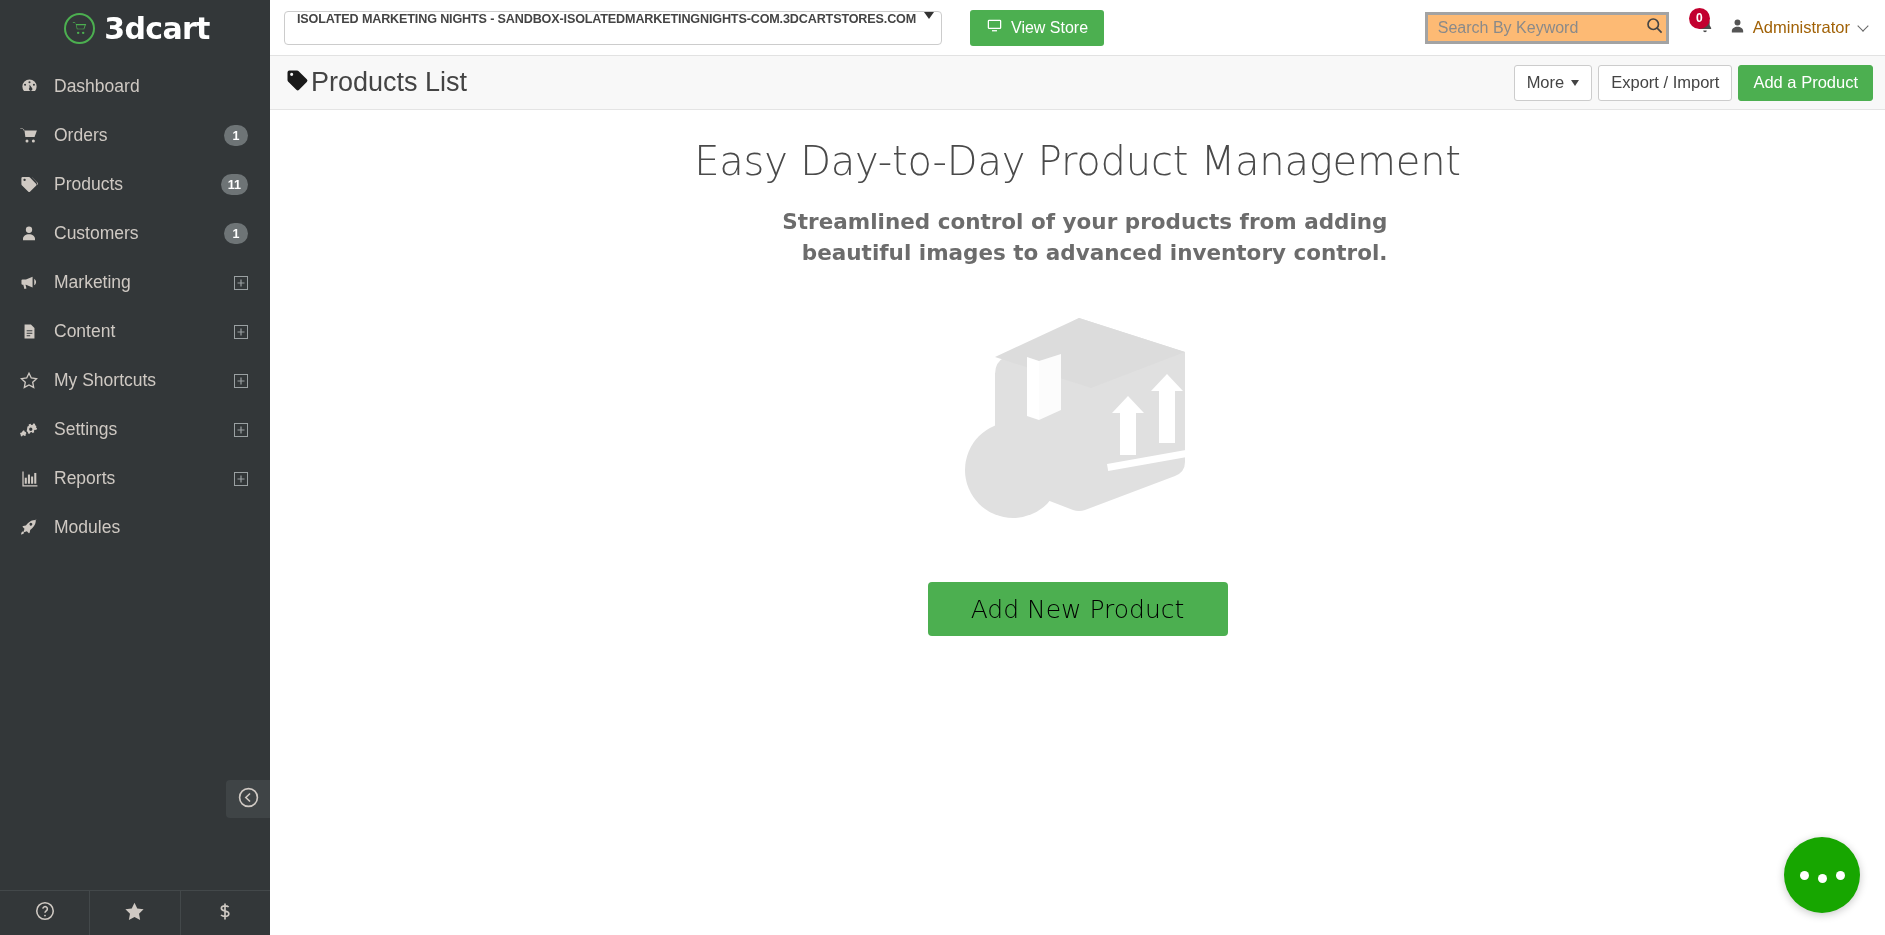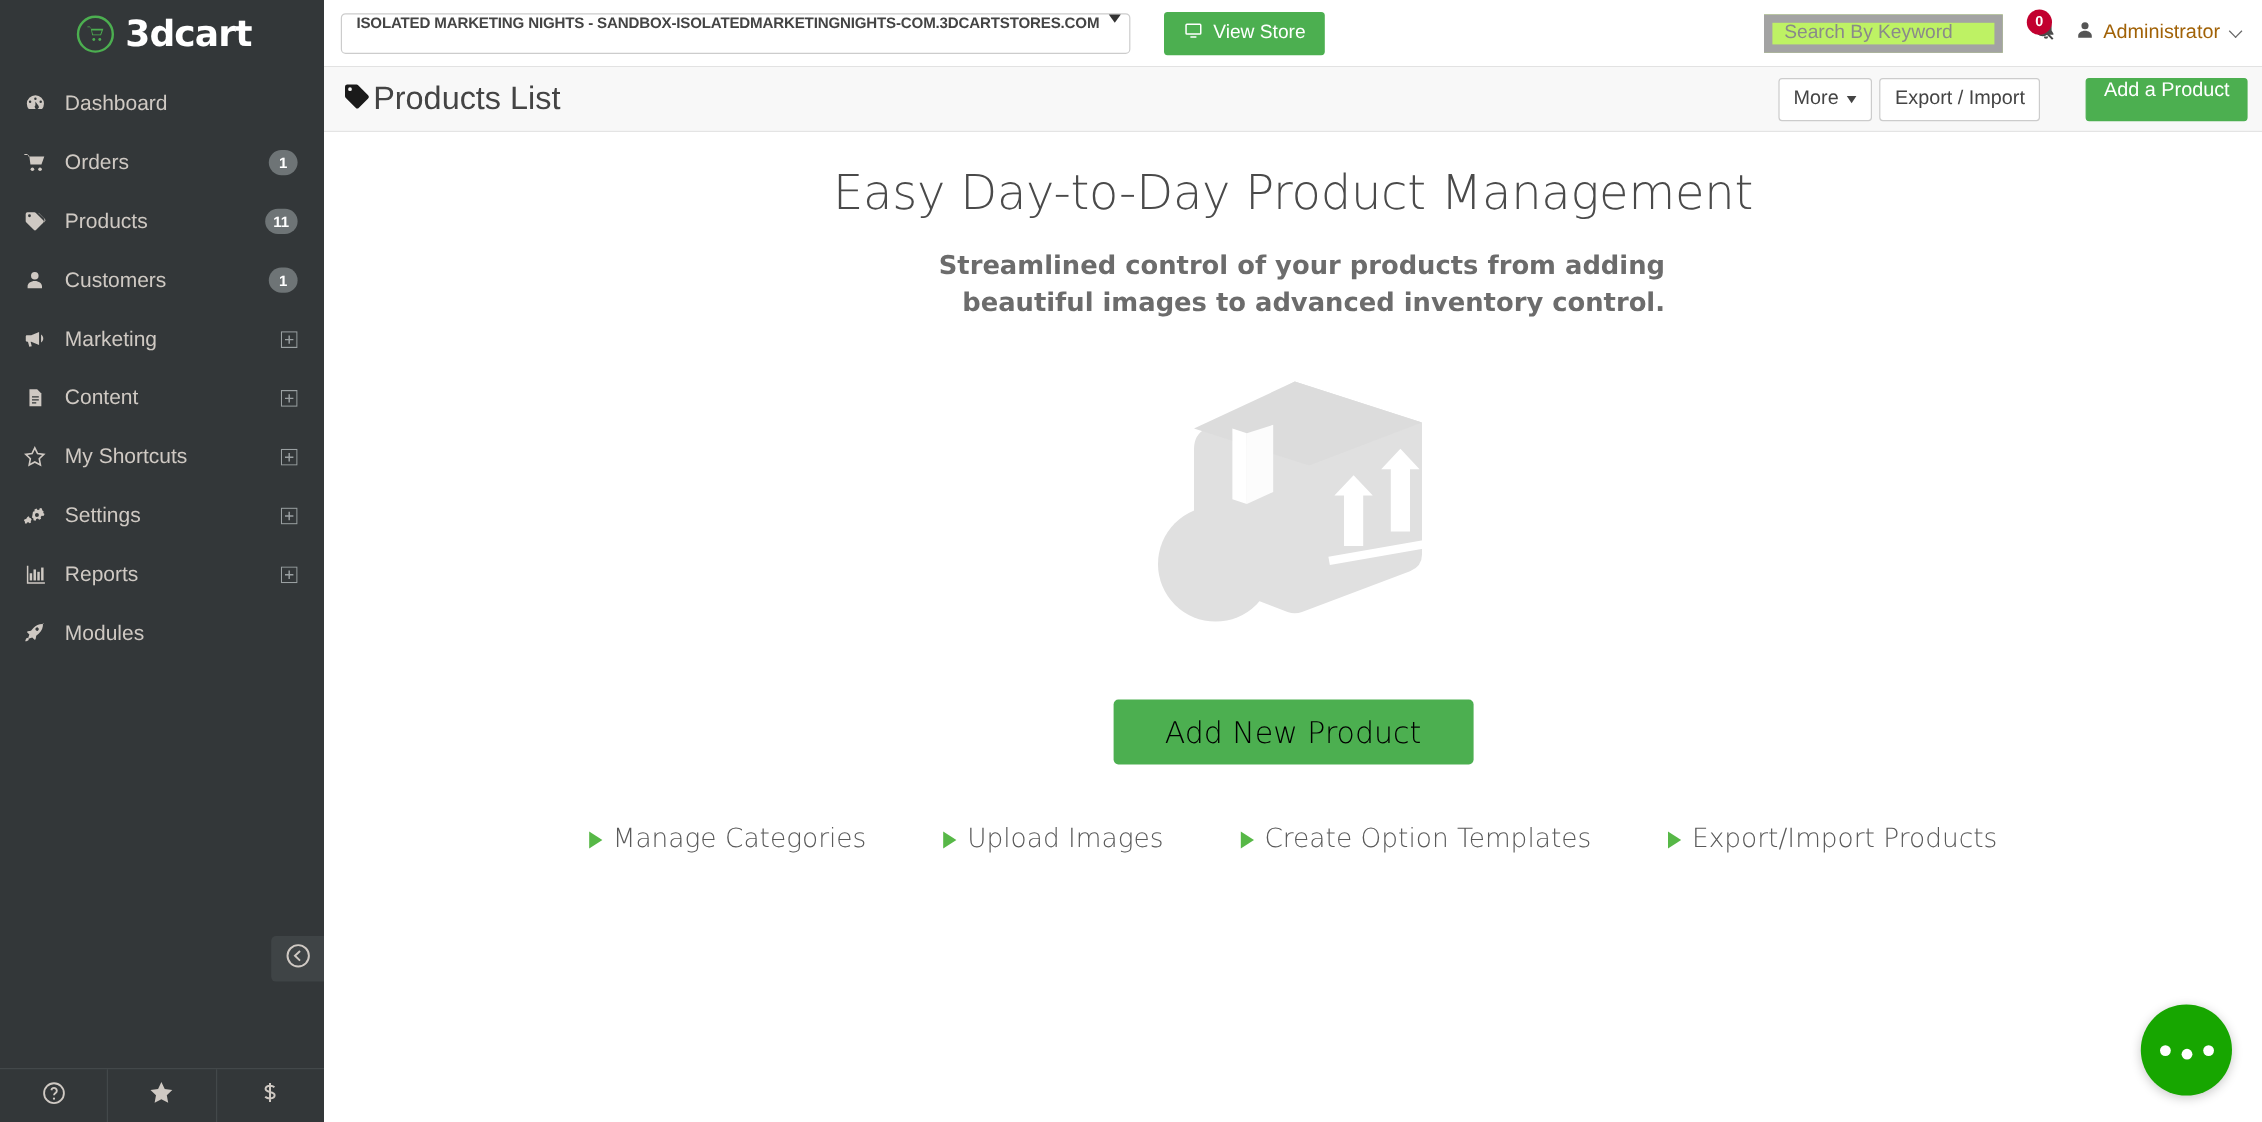--- a/index.html
+++ b/index.html
@@ -96,22 +96,22 @@
     background: #4caf50; color: #ffffff; height: 36px;
     border: none; border-radius: 3px; padding: 0 16px;
     font-size: 16px; display: flex; align-items: center; gap: 8px;
     cursor: pointer; font-family: "Liberation Sans", sans-serif;
     margin-left: 16px;
   }
   .topbar-right {
     margin-left: auto; display: flex; align-items: center; gap: 2px;
   }
   .search-box {
-    width: 199px; height: 32px; border: 7px solid #a3a3a3;
-    background: #bef264; display: flex; align-items: center;
+    width: 244px; height: 32px; border: 3px solid #a3a3a3;
+    background: #fdba74; display: flex; align-items: center;
     padding: 0 8px 0 10px;
   }
   .search-box input {
     flex: 1 1 auto; border: none; outline: none; font-size: 16px;
     color: #555555; font-family: "Liberation Sans", sans-serif;
     background: transparent;
   }
   .search-box input::placeholder { color: #8a8a8a; }
   .bell-wrap {
     position: relative; width: 44px; height: 36px; display: flex;
@@ -147,22 +147,22 @@
   .btn-outline {
     height: 36px; background: #ffffff; border: 1px solid #cccccc;
     color: #444444; font-size: 16.5px; padding: 0 12px;
     display: flex; align-items: center; gap: 7px; cursor: pointer;
     font-family: "Liberation Sans", sans-serif; border-radius: 3px;
     margin-right: 6px;
   }
   .btn-green {
     height: 36px; background: #4caf50; border: 1px solid #4caf50;
     color: #ffffff; font-size: 16.5px; padding: 0 14px;
-    display: flex; cursor: pointer;
-    font-family: "Liberation Sans", sans-serif; border-radius: 3px; margin-left: 32px;
+    display: flex; align-items: center; cursor: pointer;
+    font-family: "Liberation Sans", sans-serif; border-radius: 3px;
   }
   .caret-sm {
     width: 0; height: 0; border-left: 4.5px solid transparent;
     border-right: 4.5px solid transparent; border-top: 6px solid #444444;
   }
 
   
   #empty-state {
     height: calc(935px - 56px - 54px); display: flex;
     flex-direction: column; align-items: center; padding-top: 28px;
@@ -493,38 +493,20 @@
             <path d="M78 49 L100 42 L100 98 L78 108 Z" opacity="0.9"></path>
             <path d="M151 101 l16 -17 l16 17 l-8 0 l0 42 l-16 0 l0 -42 z"></path>
             <path d="M190 79 l16 -17 l16 17 l-8 0 l0 52 l-16 0 l0 -52 z"></path>
             <rect x="146" y="152" width="80" height="7" transform="rotate(-10 146 152)"></rect>
           </g>
         </svg>
       </div>
 
       <button class="es-cta">Add New Product</button>
 
-      <div class="es-links">
-        <div class="es-link">
-          <span class="tri-green"></span>
-          <span>Manage Categories</span>
-        </div>
-        <div class="es-link">
-          <span class="tri-green"></span>
-          <span>Upload Images</span>
-        </div>
-        <div class="es-link">
-          <span class="tri-green"></span>
-          <span>Create Option Templates</span>
-        </div>
-        <div class="es-link">
-          <span class="tri-green"></span>
-          <span>Export/Import Products</span>
-        </div>
-      </div>
 
       <div id="fab">
         <span class="fab-dot"></span>
         <span class="fab-dot mid"></span>
         <span class="fab-dot"></span>
       </div>
 
     </div>
   </div>
 </div>

